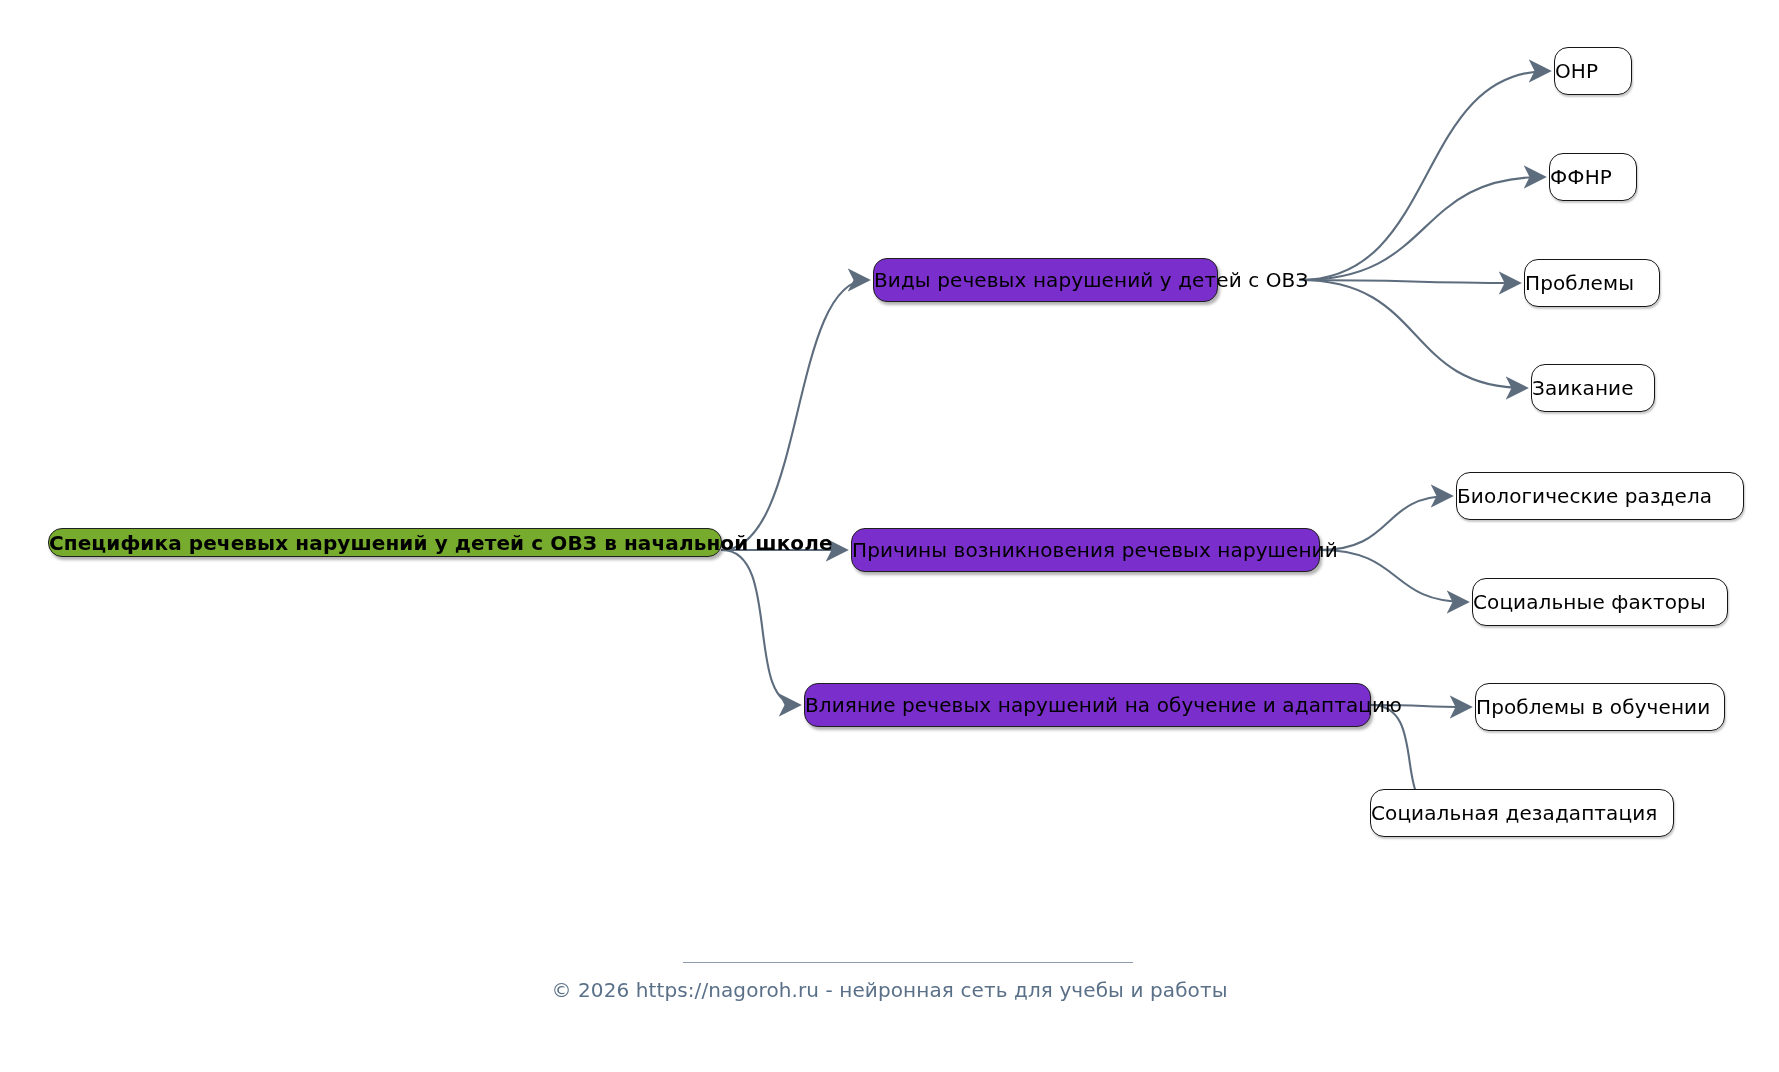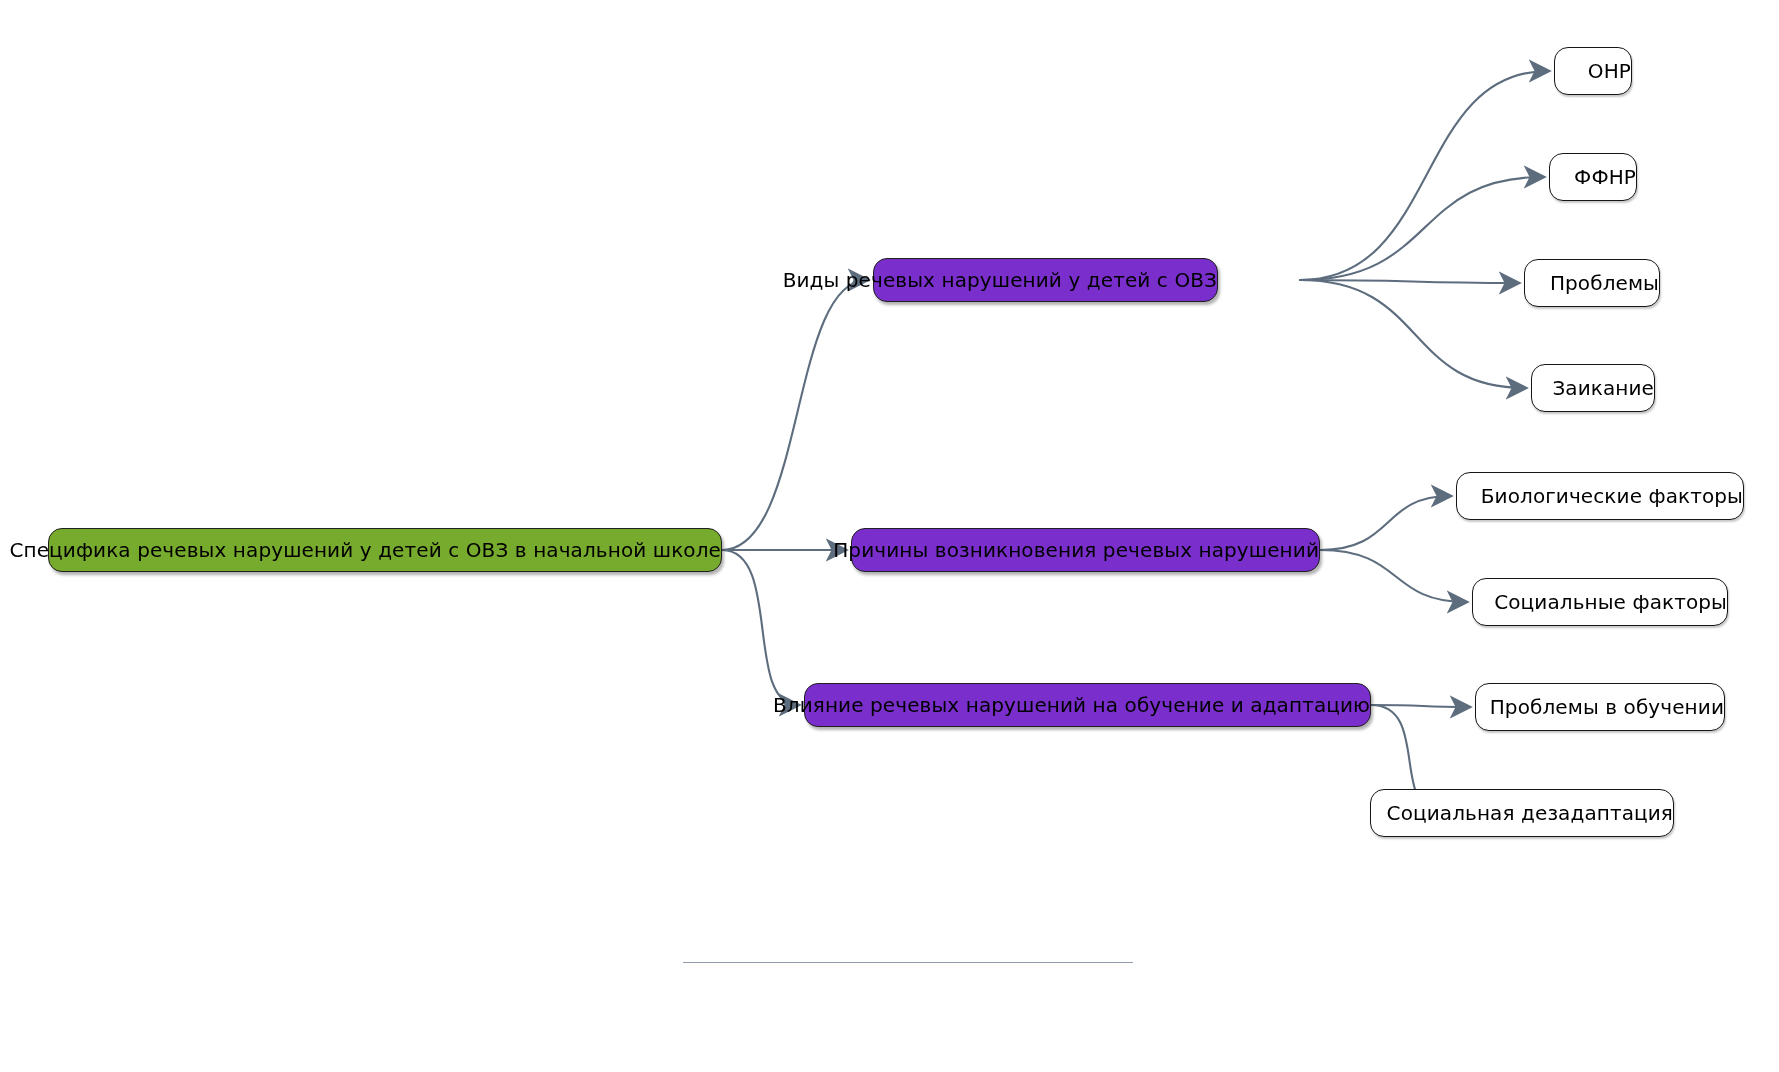--- a/index.html
+++ b/index.html
@@ -30,21 +30,21 @@
     width: 1779px;
     height: 1072px;
     pointer-events: none;
   }
 
   .node {
     position: absolute;
     box-sizing: border-box;
     display: flex;
     align-items: center;
-    justify-content: flex-end;
+    justify-content: flex-start;
     border-radius: 14px;
     white-space: nowrap;
     font-size: 20px;
     line-height: 1;
     color: #000000;
     letter-spacing: 0.1px;
   }
 
   .node-root {
     background: #77AB2E;
@@ -115,21 +115,21 @@
         <path d="M 1300 280 C 1423.2 280, 1400.8 283, 1518 283"></path>
         <path d="M 1300 280 C 1427.05 280, 1403.95 388, 1525 388"></path>
         <path d="M 1320 550 C 1394.8 550, 1381.2 496, 1450 496"></path>
         <path d="M 1320 550 C 1403.6 550, 1388.4 602, 1466 602"></path>
         <path d="M 1371 705 C 1431 705, 1415 707, 1469 707"></path>
         <path d="M 1371 705 C 1431 705, 1389 813, 1443 813"></path>
       </g>
   </svg>
 
   <div id="node-layer">
-      <div class="node node-root" style="left: 48px; top: 528px; width: 674px; height: 44px;">
+      <div class="node node-root" style="left: 48px; top: 528px; width: 674px; height: 29px; font-weight: bold;">
         <span>Специфика речевых нарушений у детей с ОВЗ в начальной школе</span>
       </div>
       <div class="node node-branch" style="left: 873px; top: 258px; width: 345px; height: 44px;">
         <span>Виды речевых нарушений у детей с ОВЗ</span>
       </div>
       <div class="node node-leaf" style="left: 1554px; top: 47px; width: 78px; height: 48px;">
         <span>ОНР</span>
       </div>
       <div class="node node-leaf" style="left: 1549px; top: 153px; width: 88px; height: 48px;">
         <span>ФФНР</span>
@@ -137,33 +137,34 @@
       <div class="node node-leaf" style="left: 1524px; top: 259px; width: 136px; height: 48px;">
         <span>Проблемы</span>
       </div>
       <div class="node node-leaf" style="left: 1531px; top: 364px; width: 124px; height: 48px;">
         <span>Заикание</span>
       </div>
       <div class="node node-branch" style="left: 851px; top: 528px; width: 469px; height: 44px;">
         <span>Причины возникновения речевых нарушений</span>
       </div>
       <div class="node node-leaf" style="left: 1456px; top: 472px; width: 288px; height: 48px;">
-        <span>Биологические факторы</span>
+        <span>Биологические раздела</span>
       </div>
       <div class="node node-leaf" style="left: 1472px; top: 578px; width: 256px; height: 48px;">
         <span>Социальные факторы</span>
       </div>
       <div class="node node-branch" style="left: 804px; top: 683px; width: 567px; height: 44px;">
         <span>Влияние речевых нарушений на обучение и адаптацию</span>
       </div>
       <div class="node node-leaf" style="left: 1475px; top: 683px; width: 250px; height: 48px;">
         <span>Проблемы в обучении</span>
       </div>
       <div class="node node-leaf" style="left: 1370px; top: 789px; width: 304px; height: 48px;">
         <span>Социальная дезадаптация</span>
       </div>
     </div>
 
 
   <div class="footer-rule"></div>
 
+  <div class="footer footer-copy">© 2026 https://nagoroh.ru - нейронная сеть для учебы и работы</div>
 
 </div>
 
 </body></html>

